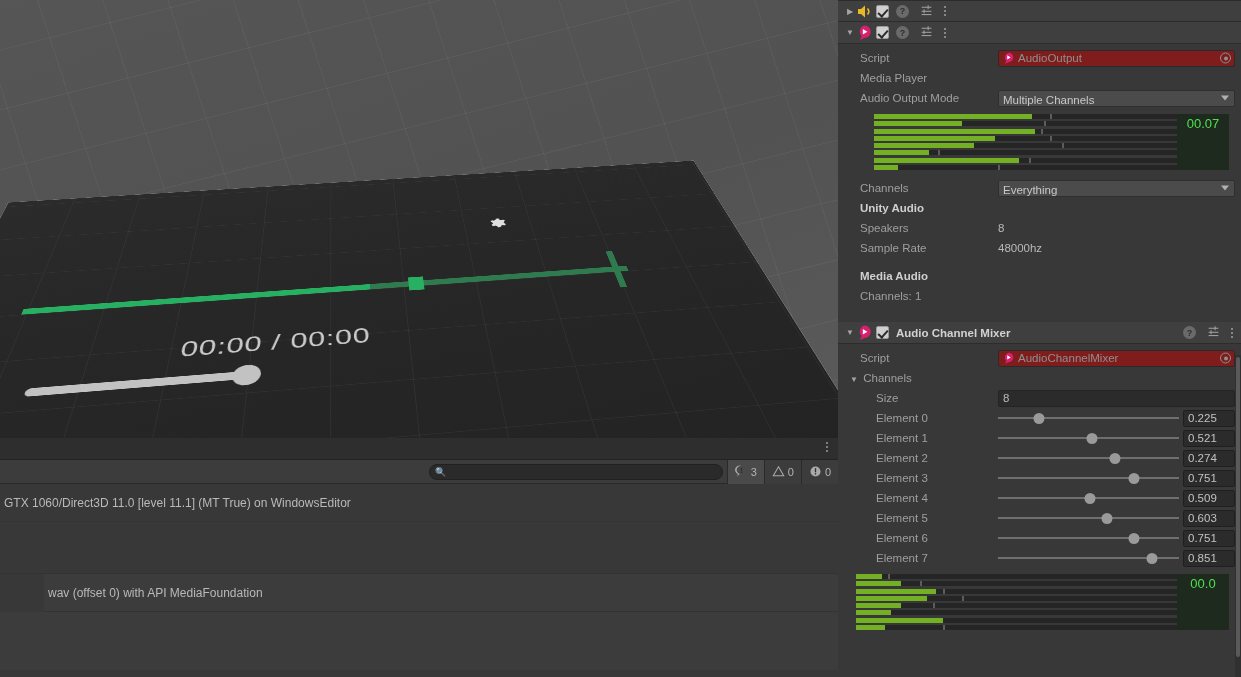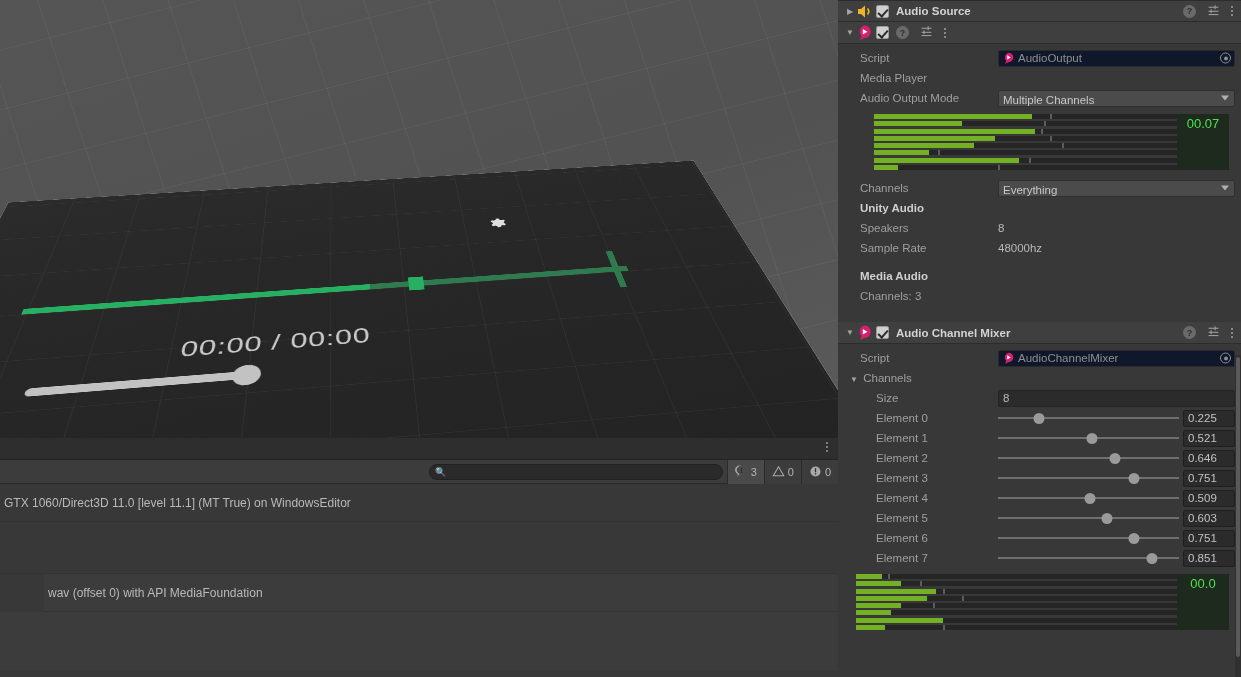--- a/index.html
+++ b/index.html
@@ -162,21 +162,21 @@
 
   .comp-body { padding: 4px 6px 6px 6px; }
   .prop-row {
     display: flex; align-items: center; height: 20px; margin-bottom: 0;
   }
   .prop-label { width: 154px; flex: 0 0 154px; color: #9f9f9f; padding-left: 16px; }
   .prop-label.indent2 { padding-left: 32px; }
   .prop-value { color: #b9b9b9; }
 
   .objfield {
-    flex: 1; height: 17px; background: #0f172a; border: 1px solid #2a2a2a;
+    flex: 1; height: 17px; background: #7f1d1d; border: 1px solid #2a2a2a;
     border-radius: 2px; display: flex; align-items: center;
     padding-left: 3px; position: relative; color: #a6a6a6;
   }
   .objfield.dim { color: #8f8f8f; }
   .mini-icon { width: 13px; height: 12px; margin-right: 3px; flex: 0 0 13px; }
   .picker {
     position: absolute; right: 3px; top: 50%; transform: translateY(-50%);
     width: 11px; height: 11px; border: 1px solid #8f8f8f; border-radius: 50%;
     display: flex; align-items: center; justify-content: center;
   }
@@ -344,21 +344,20 @@
 
     <div class="comp-header top">
       <span class="foldout">▶</span>
       <span class="comp-icon">
         <svg width="17" height="15" viewBox="0 0 17 15">
           <path d="M2 5 h3 L9 1.5 v12 L5 10 H2 Z" fill="#e8b829"></path>
           <path d="M11.5 4.5 a4.5 4.5 0 010 6" stroke="#e8b829" stroke-width="1.6" fill="none"></path>
         </svg>
       </span>
       <span class="checkbox"></span>
-      <span class="comp-title">Audio Source</span>
       <span class="hdr-icons">
         <span class="help-icon">?</span>
         <span>
           <svg width="13" height="13" viewBox="0 0 16 16">
             <line x1="2" y1="4" x2="14" y2="4" stroke="#a0a0a0" stroke-width="1.3"></line>
             <line x1="2" y1="9" x2="14" y2="9" stroke="#a0a0a0" stroke-width="1.3"></line>
             <line x1="2" y1="13" x2="14" y2="13" stroke="#a0a0a0" stroke-width="1.3"></line>
             <line x1="10" y1="1.5" x2="10" y2="6.5" stroke="#a0a0a0" stroke-width="1.3"></line>
             <line x1="5" y1="6.5" x2="5" y2="11.5" stroke="#a0a0a0" stroke-width="1.3"></line>
           </svg>
@@ -481,21 +480,21 @@
 
       <div class="prop-row">
         <span class="prop-label">Sample Rate</span>
         <span class="prop-value">48000hz</span>
       </div>
 
       <div class="spacer8"></div>
 
       <div class="section-label">Media Audio</div>
 
-      <div class="plain-row">Channels: 3</div>
+      <div class="plain-row">Channels: 1</div>
 
     </div>
 
     <div class="comp-header" style="margin-top:10px">
       <span class="foldout">▼</span>
       <span class="comp-icon">
         <svg width="17" height="15" viewBox="0 0 17 15">
           <path d="M8.5 0.5 A6.2 6.2 0 118.5 13 L4 15 L5.6 11 A6.2 6.2 0 018.5 0.5Z" fill="#d6206e"></path>
           <path d="M6.8 4 L11.4 6.8 L6.8 9.6 Z" fill="#ffffff"></path>
         </svg>
@@ -564,21 +563,21 @@
               <div class="slider-knob" style="left: 52.1%;"></div>
             </div>
             <div class="num-field">0.521</div>
           </div>
           <div class="slider-row">
             <span class="prop-label indent2">Element 2</span>
             <div class="slider-wrap">
               <div class="slider-track"></div>
               <div class="slider-knob" style="left: 64.6%;"></div>
             </div>
-            <div class="num-field">0.646</div>
+            <div class="num-field">0.274</div>
           </div>
           <div class="slider-row">
             <span class="prop-label indent2">Element 3</span>
             <div class="slider-wrap">
               <div class="slider-track"></div>
               <div class="slider-knob" style="left: 75.1%;"></div>
             </div>
             <div class="num-field">0.751</div>
           </div>
           <div class="slider-row">

